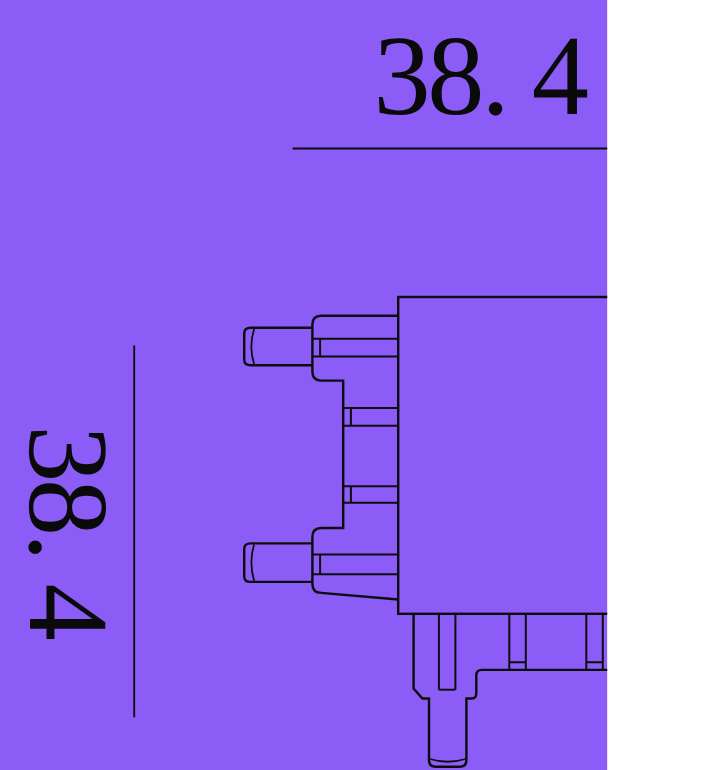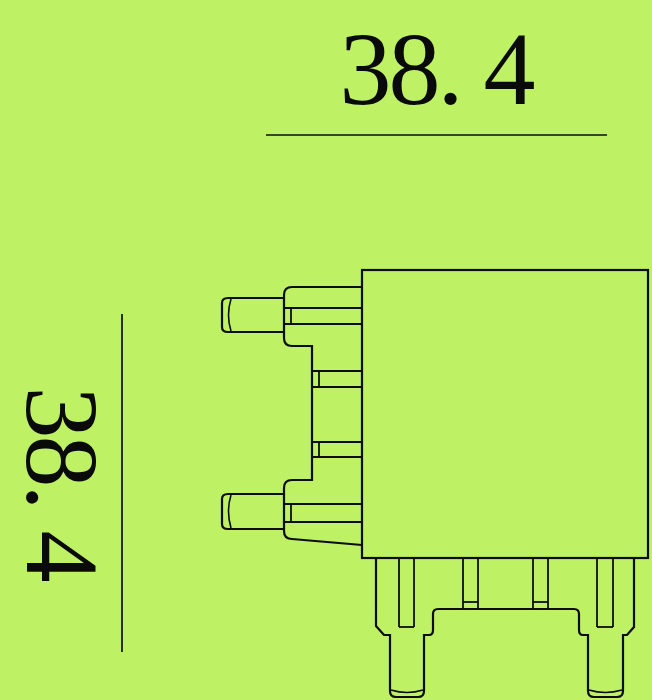--- a/index.html
+++ b/index.html
@@ -2,23 +2,23 @@
 <html><head>
 <meta charset="utf-8">
 <style>
   html, body {
     margin: 0;
     padding: 0;
     background: #ffffff;
   }
   .canvas {
     position: relative;
-    width: 652px;
+    width: 552px;
     height: 700px;
-    background: #bef264;
+    background: #8b5cf6;
     overflow: hidden;
     font-family: "Liberation Serif", "DejaVu Serif", serif;
     text-decoration: underline;
   }
   svg { display: block; }
   .dim-text {
     font-family: "Liberation Serif", "DejaVu Serif", serif;
     font-size: 104px;
     letter-spacing: -3px;
     fill: #0a0a0a;

